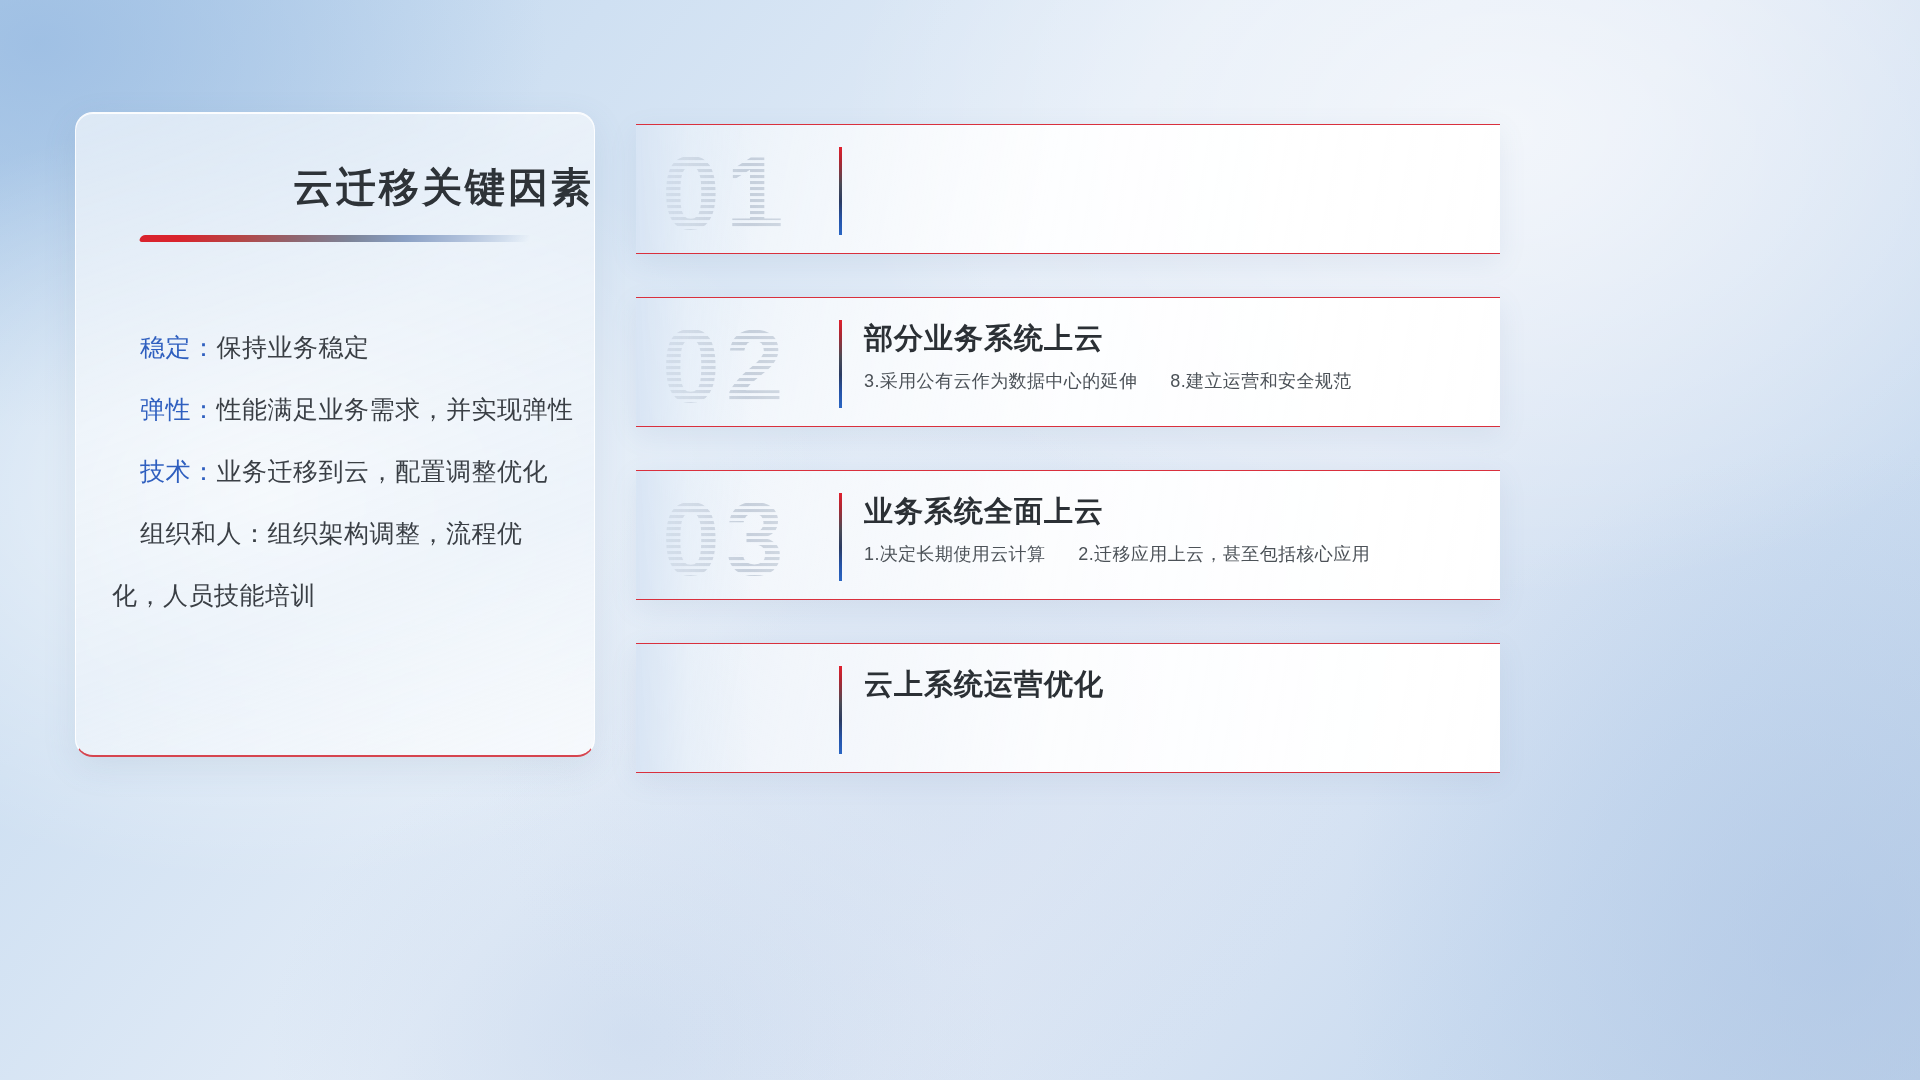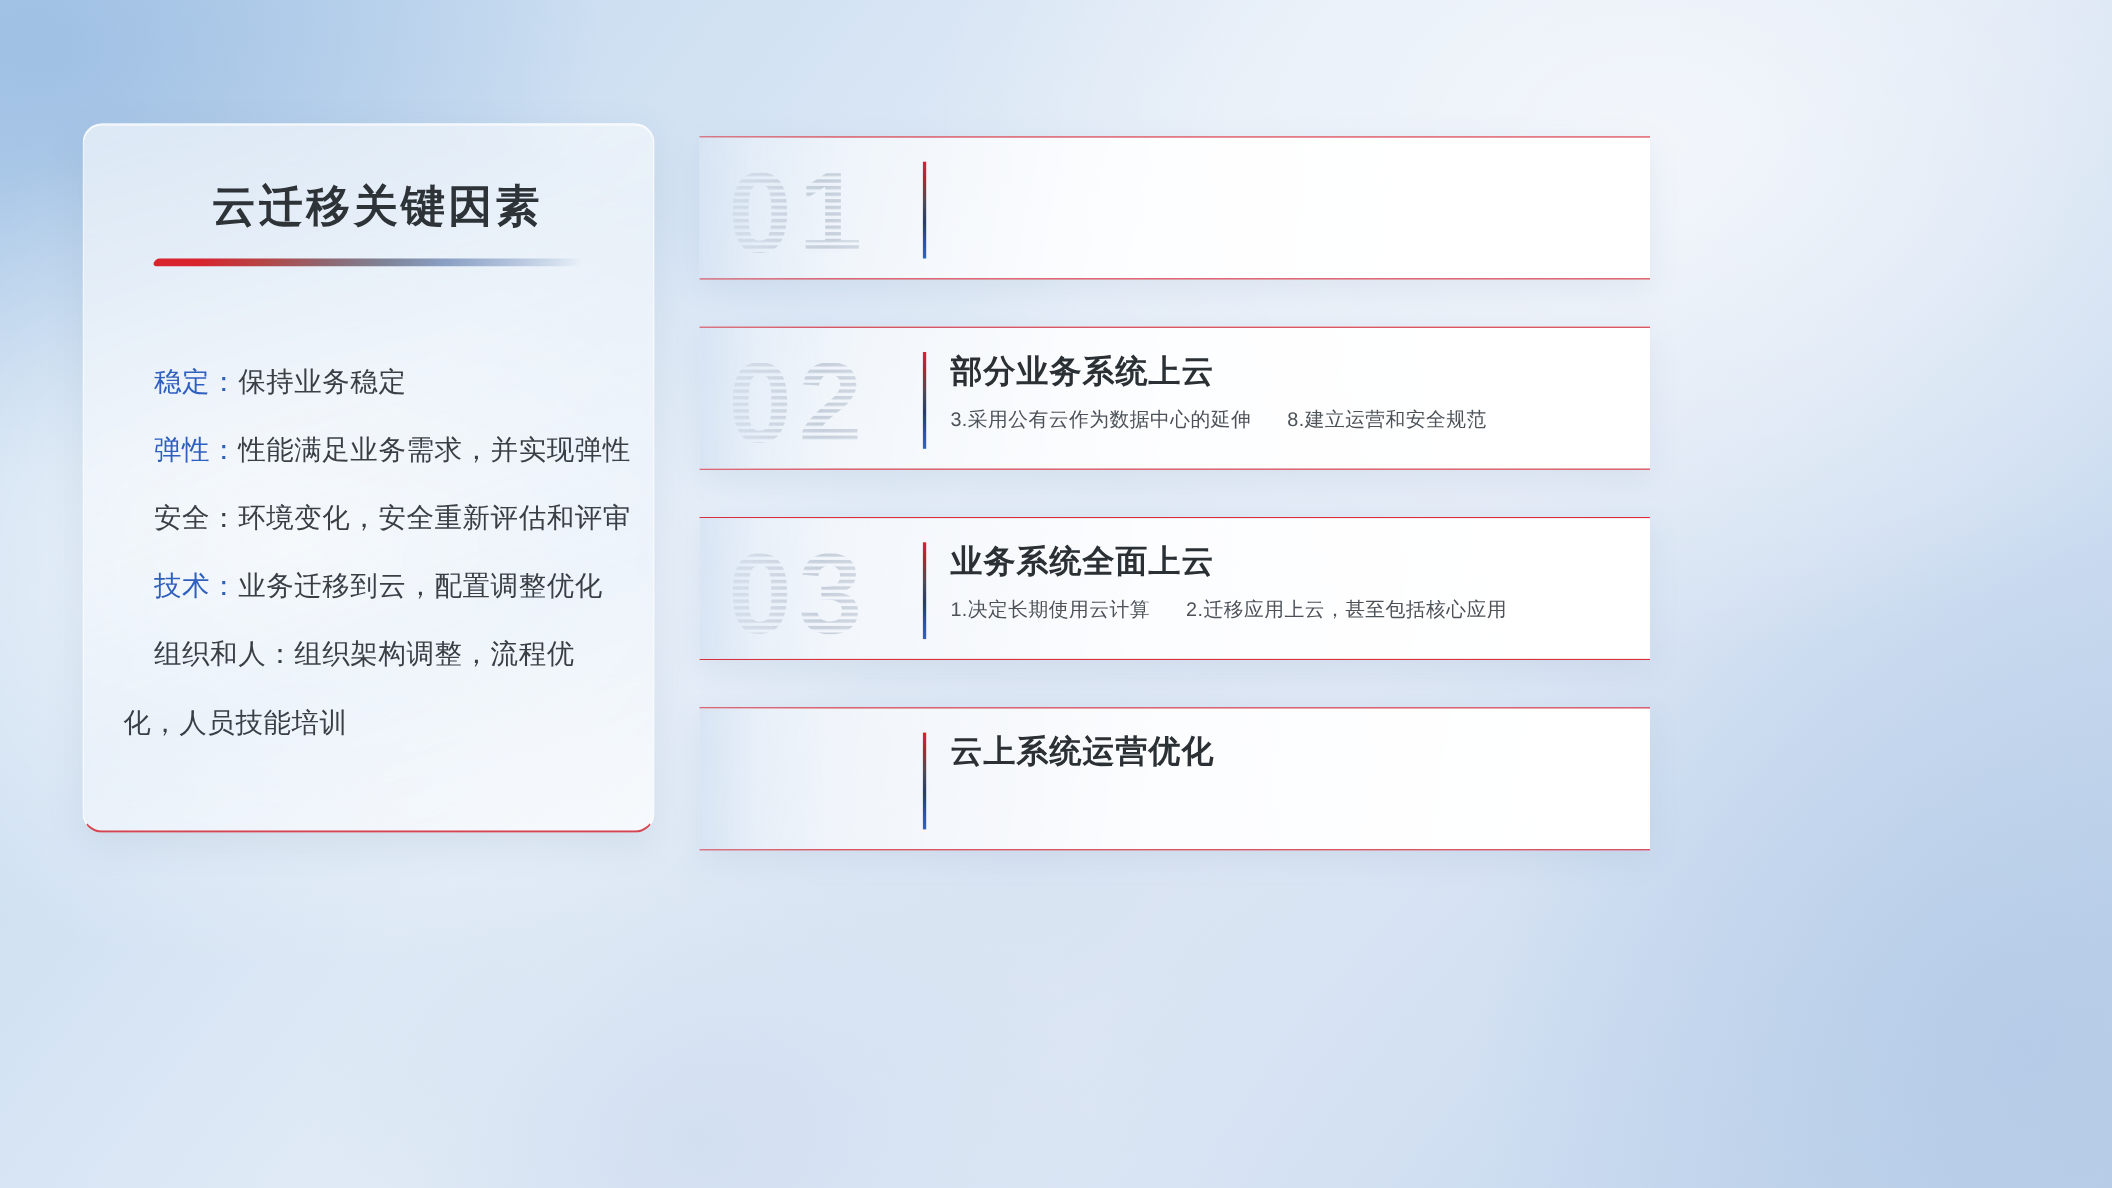--- a/index.html
+++ b/index.html
@@ -40,21 +40,21 @@
         rgba(255,255,255,.62) 0%,
         rgba(255,255,255,.46) 38%,
         rgba(242,247,252,.55) 70%,
         rgba(255,255,255,.70) 100%);
     box-shadow:0 10px 34px rgba(90,120,160,.12), inset 0 1px 0 rgba(255,255,255,.9);
     backdrop-filter:blur(2px);
     overflow:hidden;
   }
   .panel-title{
     margin:47px 0 0 16px;
-    text-align:center;
+    text-align:right;
     font-size:40px;
     font-weight:bold;
     letter-spacing:3px;
     color:#2e3338;
   }
   .title-rule{
     margin:20px auto 0 auto;
     width:390px; height:7px;
     border-radius:4px;
     background:linear-gradient(90deg,
@@ -159,23 +159,20 @@
   <section class="left-panel">
     <h1 class="panel-title">云迁移关键因素</h1>
     <div class="title-rule"></div>
 
     <ul class="factor-list">
       <li class="factor-item">
         <span class="f-key blue">稳定：</span><span class="f-val">保持业务稳定</span>
       </li>
       <li class="factor-item">
         <span class="f-key blue">弹性：</span><span class="f-val">性能满足业务需求，并实现弹性</span>
-      </li>
-      <li class="factor-item">
-        <span class="f-key gray">安全：</span><span class="f-val">环境变化，安全重新评估和评审</span>
       </li>
       <li class="factor-item">
         <span class="f-key blue">技术：</span><span class="f-val">业务迁移到云，配置调整优化</span>
       </li>
       <li class="factor-item wrap">
         <span class="f-key gray">组织和人：</span><span class="f-val">组织架构调整，流程优化，人员技能培训</span>
       </li>
     </ul>
   </section>
 

